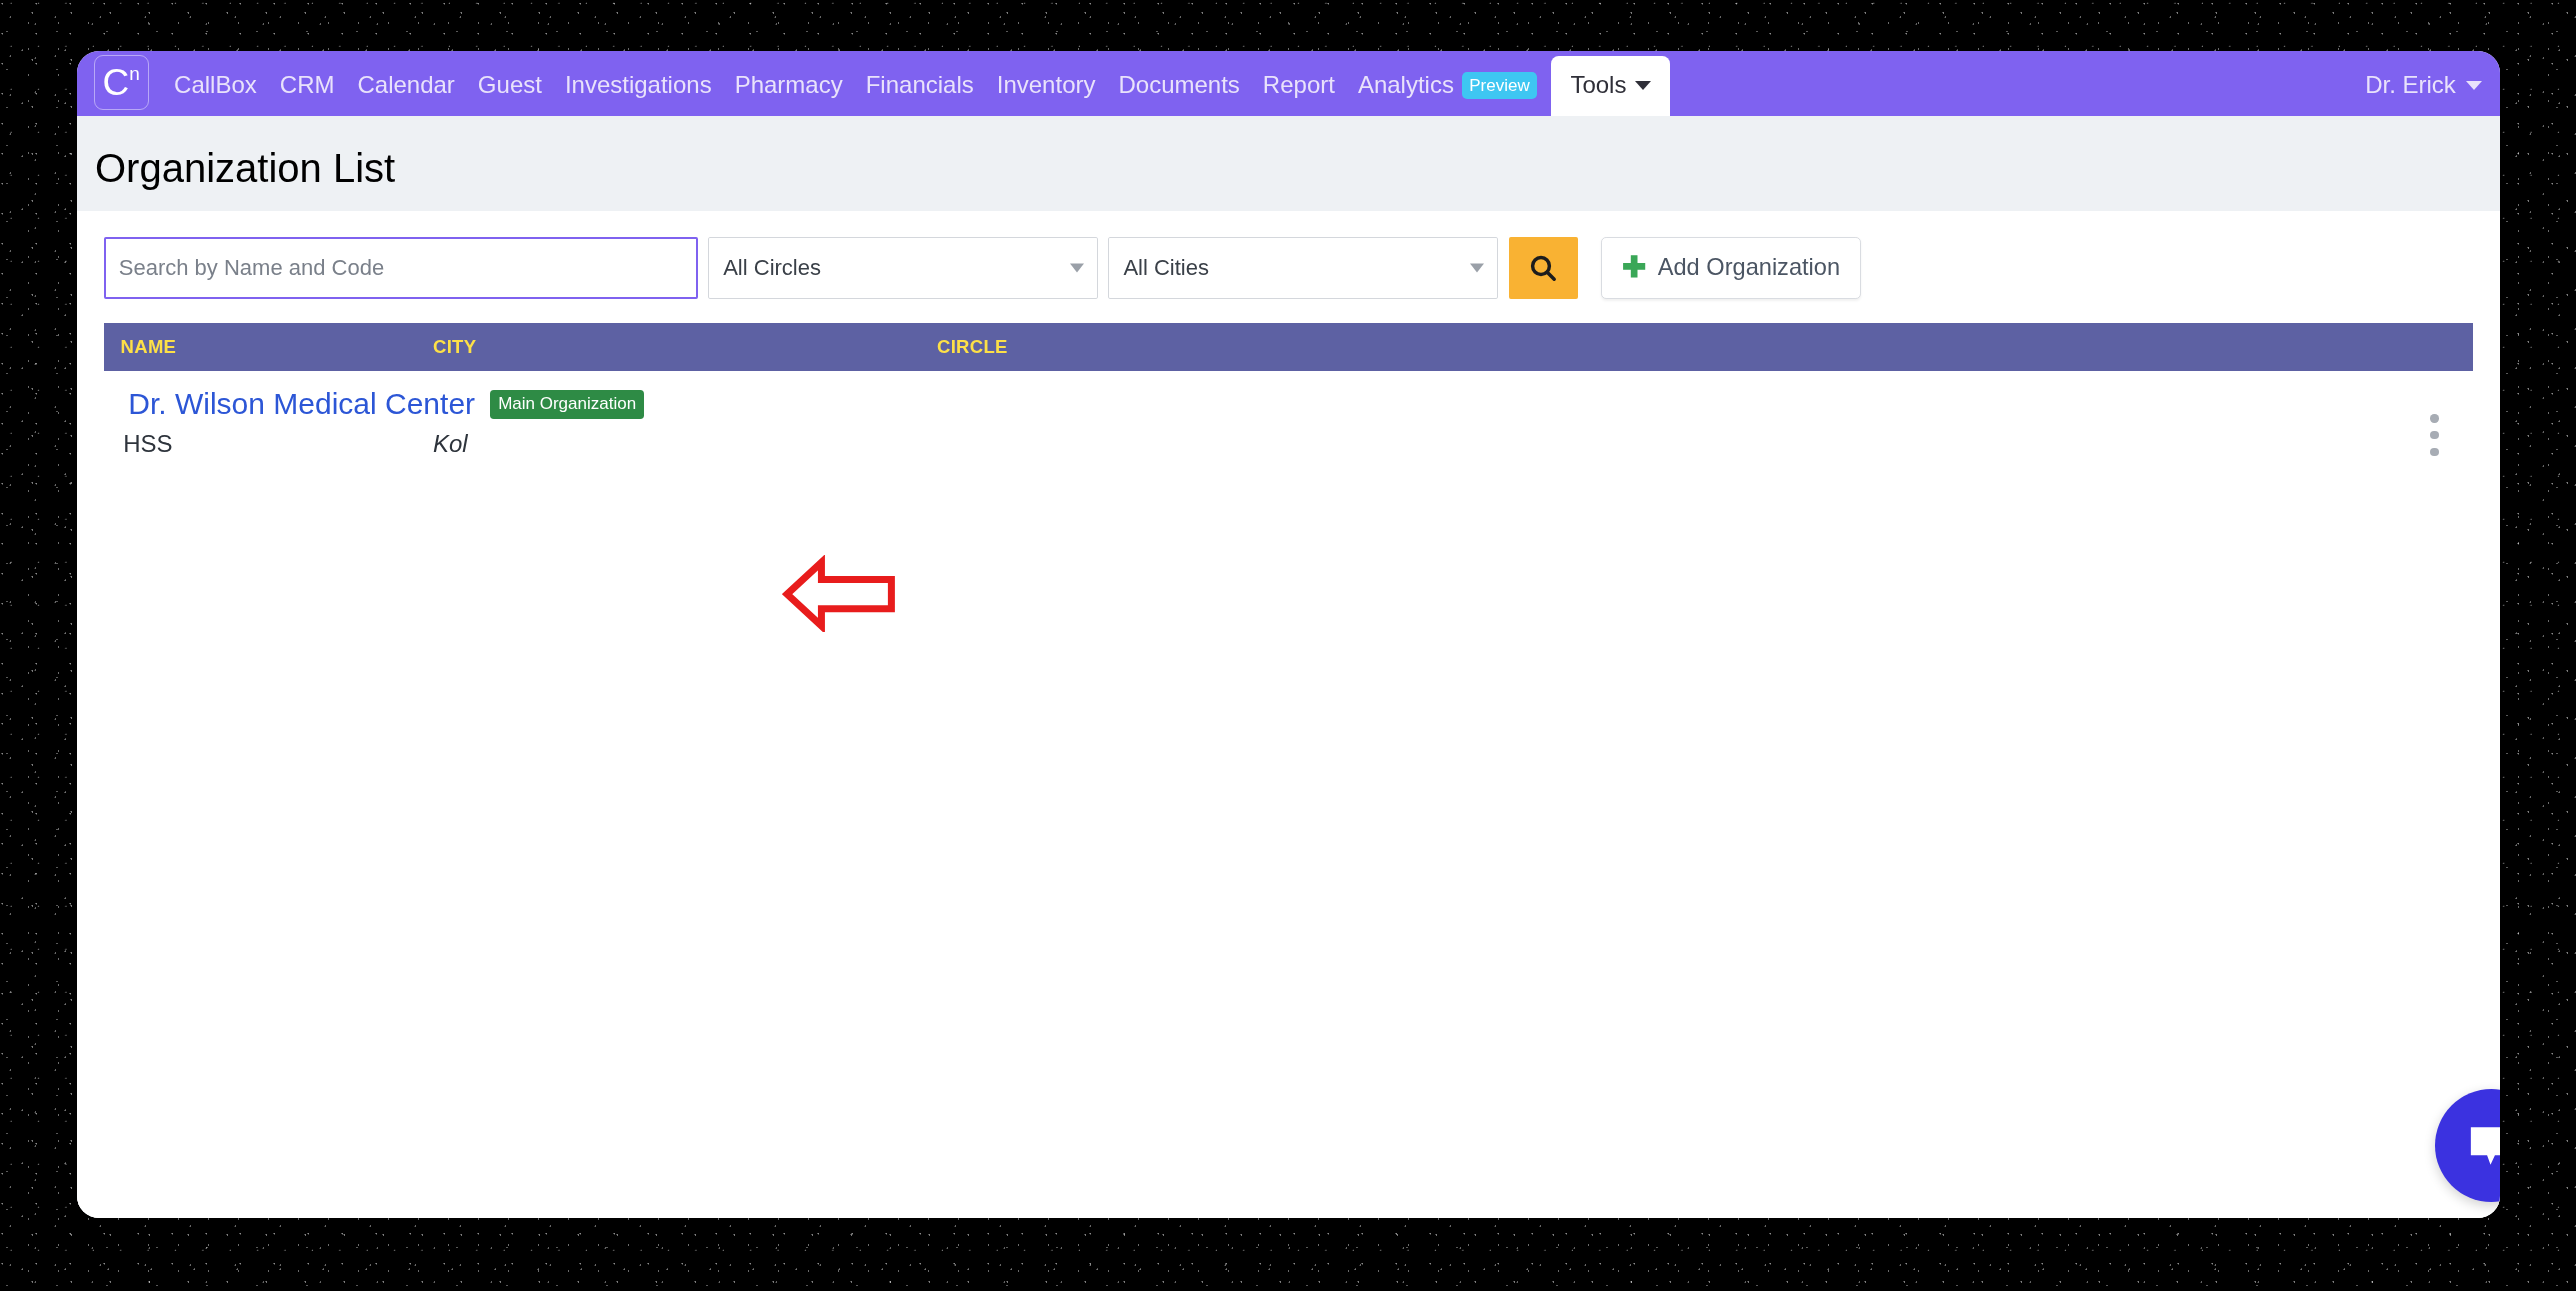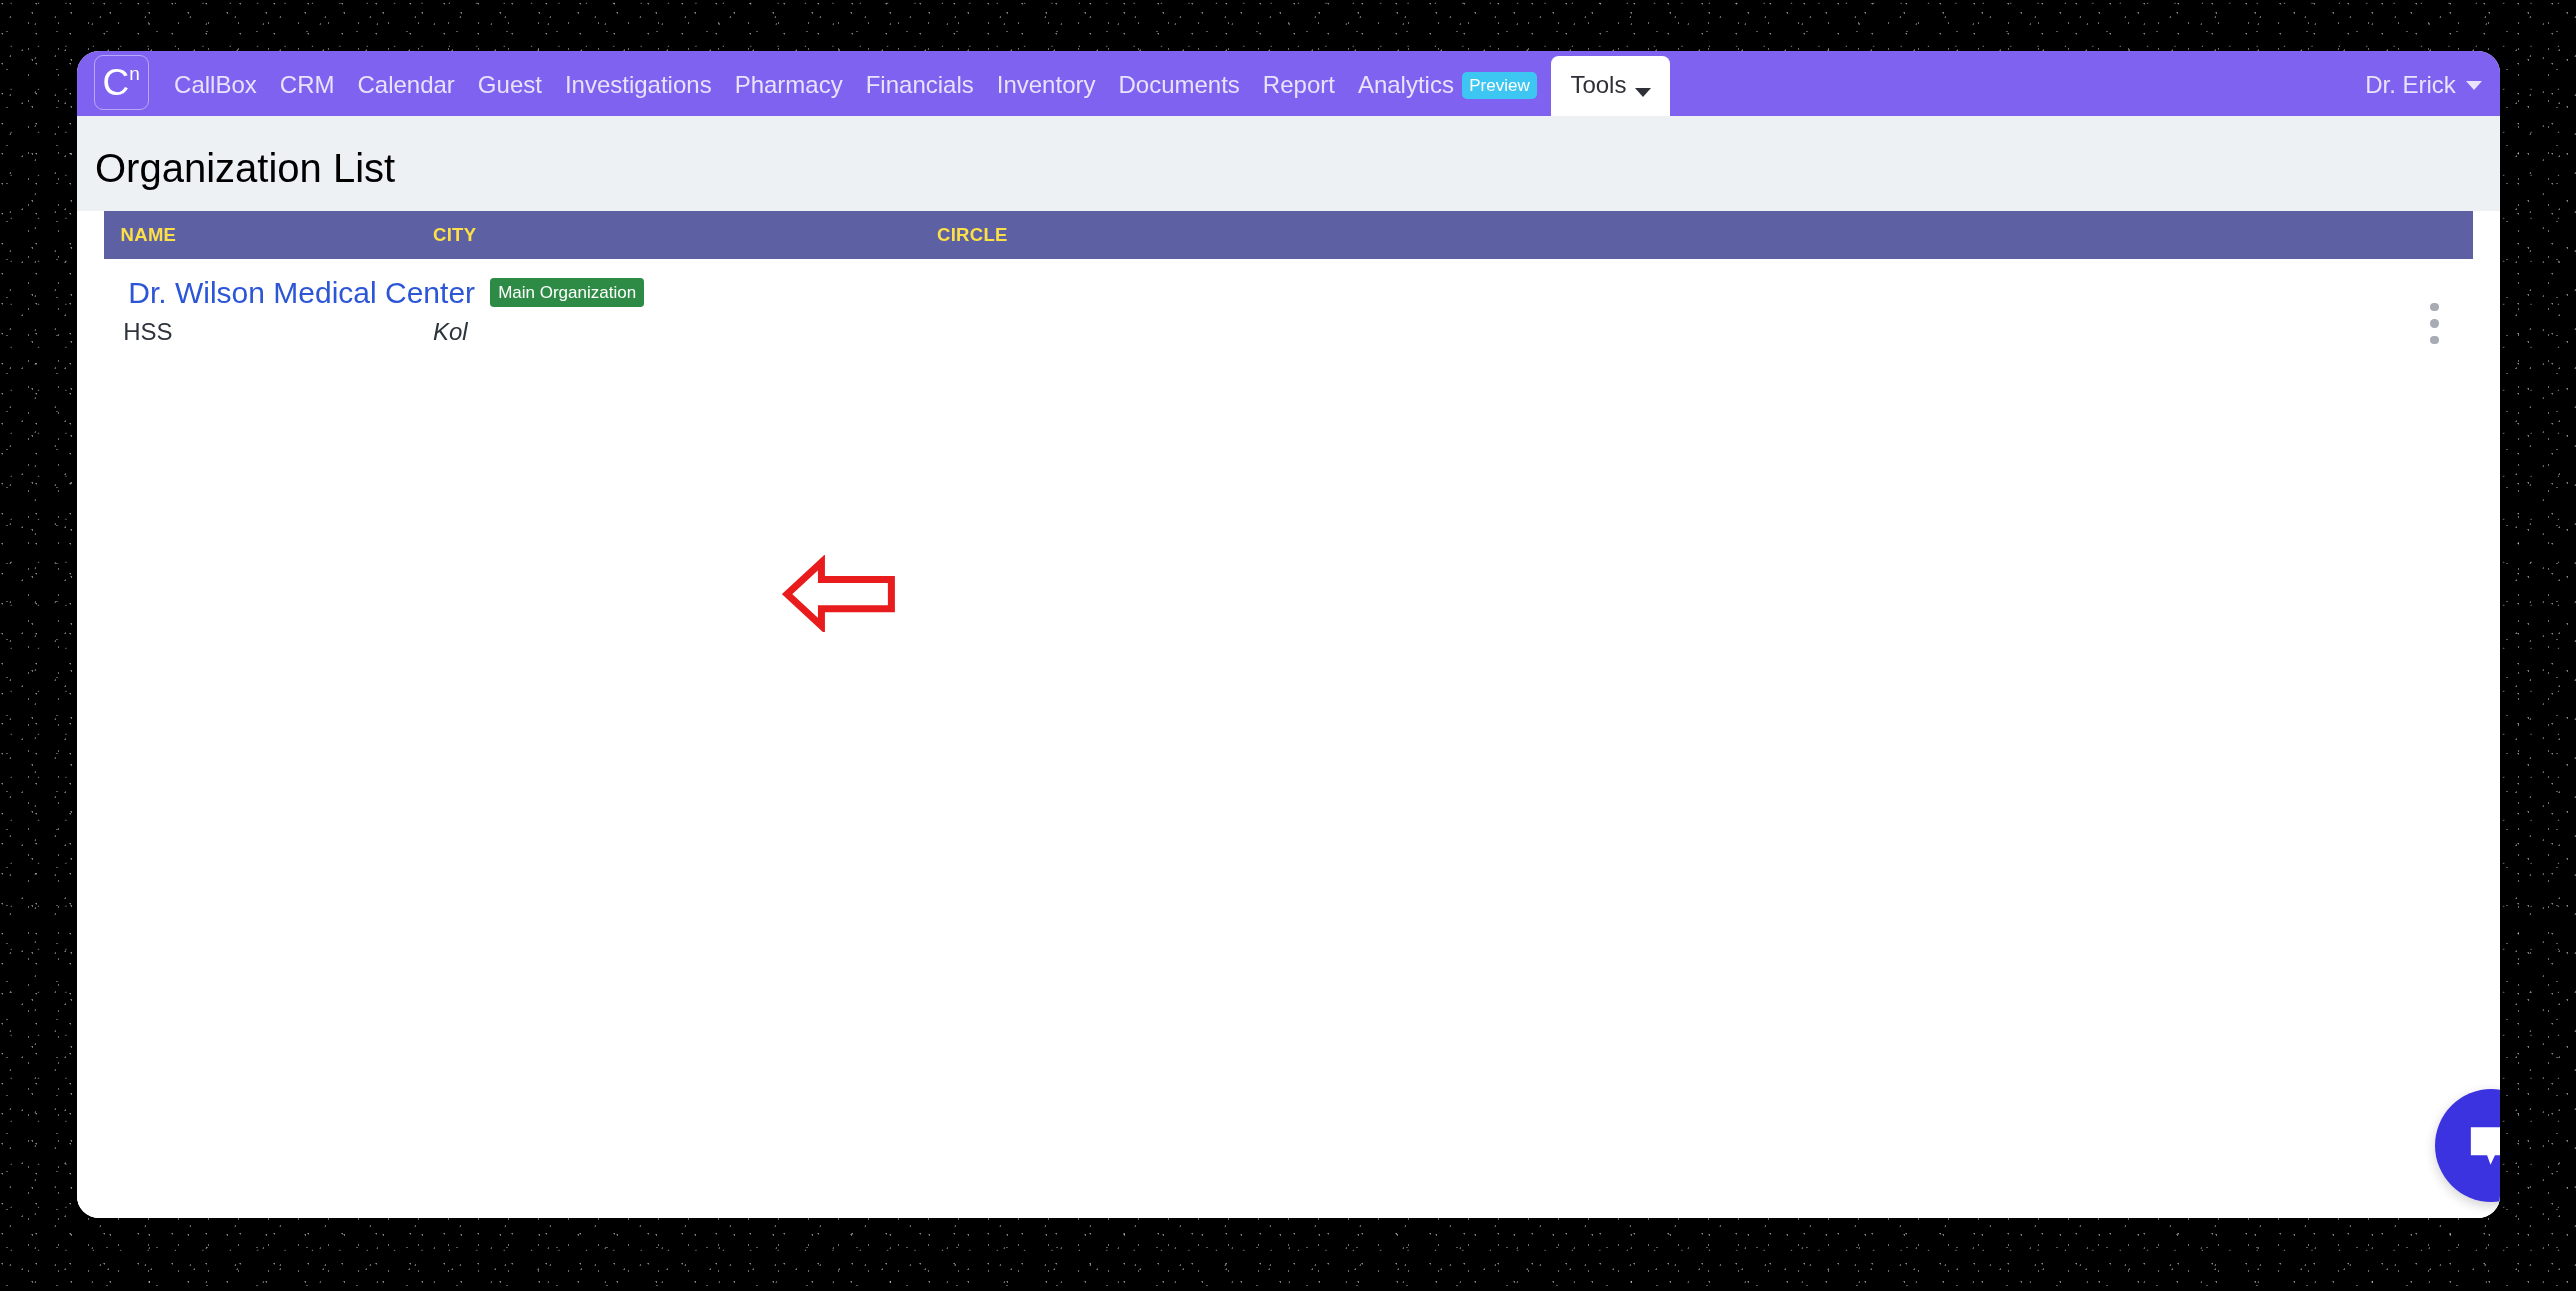--- a/index.html
+++ b/index.html
@@ -123,21 +123,21 @@
 
   .nav-tab-active {
     background: #ffffff;
     color: #2f2f38;
     font-size: 24px;
     line-height: 1;
     border-radius: 7.7px 7.7px 0 0;
     padding: 16.6px 19px 19px 19px;
     margin-left: 14px;
     display: flex;
-    align-items: flex-end;
+    align-items: center;
     gap: 9px;
     white-space: nowrap;
     cursor: pointer;
   }
   .caret-down {
     width: 0; height: 0;
     border-left: 8.3px solid transparent;
     border-right: 8.3px solid transparent;
     border-top: 9.6px solid currentColor;
     display: inline-block;
@@ -427,20 +427,47 @@
     </div>
 
   </div>
 
   <div class="page-body">
 
     <div class="page-title">Organization List</div>
 
     <div class="content-panel">
 
+      <div class="filter-bar">
+
+        <input class="search-input" type="text" placeholder="Search by Name and Code" style="">
+
+        <div class="select-wrap">
+          <div class="select-box">All Circles</div>
+          <span class="select-arrow"></span>
+        </div>
+
+        <div class="select-wrap">
+          <div class="select-box">All Cities</div>
+          <span class="select-arrow"></span>
+        </div>
+
+        <button class="search-btn">
+          <svg width="32" height="32" viewBox="0 0 24 24" fill="none" stroke="#1d1d1d" stroke-width="2.6" stroke-linecap="round">
+            <circle cx="10.5" cy="10.5" r="6.3"></circle>
+            <line x1="15.2" y1="15.2" x2="20.4" y2="20.4"></line>
+          </svg>
+        </button>
+
+        <button class="add-btn">
+          <span class="plus-icon">✚</span>
+          <span>Add Organization</span>
+        </button>
+
+      </div>
 
       <div class="table-head">
         <div class="col-name">NAME</div>
         <div class="col-city">CITY</div>
         <div class="col-circle">CIRCLE</div>
         <div class="col-menu"></div>
       </div>
 
       <div class="table-rows">
 

